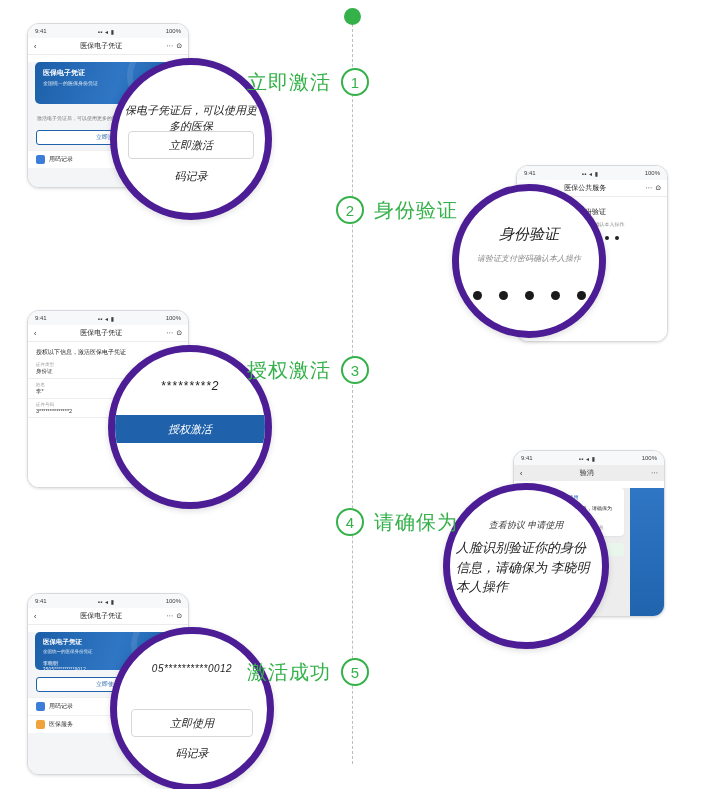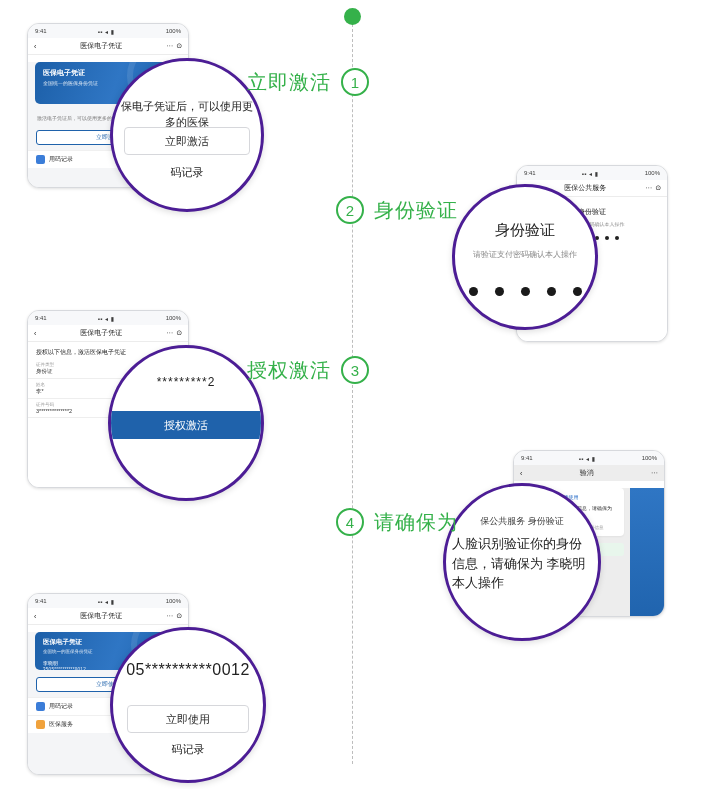--- a/index.html
+++ b/index.html
@@ -66,22 +66,23 @@
   }
   .rowitem .ic{
     width:9px;height:9px;border-radius:2px;background:#3b7dd8;
     display:inline-block;
   }
   .rowitem .ic.orange{background:#f0a23c;}
 
   
   .lens{
     position:absolute;border-radius:50%;background:#ffffff;
-    border:3px solid #4c1d95;box-shadow:0 2px 6px rgba(0,0,0,.13);
+    border:7px solid #4c1d95;box-shadow:0 2px 6px rgba(0,0,0,.13);
     overflow:hidden;
+    font-style:italic;
   }
   .lens .lens-inner{position:absolute;left:0;top:0;right:0;bottom:0;}
 
   .lens-text{
     position:absolute;left:0;right:0;text-align:center;
     font-size:11px;color:#222;line-height:1.45;
   }
   .lens-btn{
     position:absolute;left:50%;transform:translateX(-50%);
     border-radius:4px;font-size:11px;display:flex;align-items:center;justify-content:center;
@@ -294,21 +295,21 @@
         <div>人脸识别验证你的身份信息，请确保为 李晓明 本人操作</div>
         <div class="ft">医保服务提供者是激活使用的身份信息</div>
       </div>
       <div class="greenbtn" style="margin-right:40px">确认</div>
       <div class="viewlink" style="margin-right:40px">查看协议</div>
     </div>
   </div>
 
   <div class="lens" style="left:443px;top:483px;width:152px;height:152px;">
     <div class="lens-inner">
-      <div class="lens-text" style="top:29px;font-size:9px;color:#3a3a3a;">保公共服务 身份验证</div>
+      <div class="lens-text" style="top:29px;font-size:9px;color:#3a3a3a;">查看协议 申请使用</div>
       <div class="lens-text" style="top:48px;font-size:13px;line-height:1.5;padding:0 6px;text-align:left;">人脸识别验证你的身份信息，请确保为 李晓明 本人操作</div>
     </div>
   </div>
 
   <div class="step" style="left:336px;top:508px;">
     <span class="num">4</span>
     <span class="lbl">请确保为</span>
   </div>
 
   <div class="phone" style="left:27px;top:593px;width:160px;height:180px;">
@@ -337,20 +338,24 @@
       </div>
       <div class="rowitem">
         <span class="ic orange"></span>
         <span>医保服务</span>
       </div>
     </div>
   </div>
 
   <div class="lens" style="left:110px;top:627px;width:150px;height:150px;">
     <div class="lens-inner">
-      <div class="lens-text" style="top:28px;font-size:16px;letter-spacing:.5px;">05**********0012</div>
+      <div class="lens-text" style="top:28px;font-size:10px;letter-spacing:.5px;">05**********0012</div>
       <div class="lens-btn outlined" style="top:75px;width:120px;height:26px;">立即使用</div>
       <div class="lens-text" style="top:112px;">码记录</div>
     </div>
   </div>
 
+  <div class="step" style="left:247px;top:658px;">
+    <span class="lbl">激活成功</span>
+    <span class="num">5</span>
+  </div>
 
 </div>
 
 </body></html>

